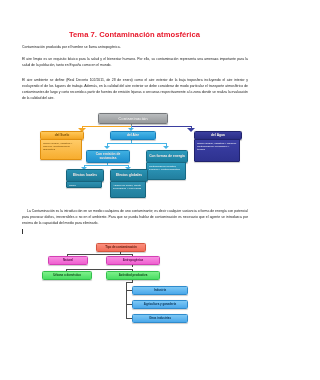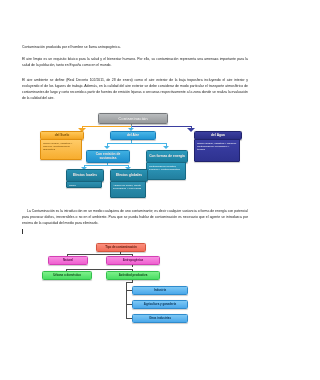--- a/index.html
+++ b/index.html
@@ -187,20 +187,21 @@
     width: 0.6px;
     height: 5px;
     background: #333;
   }
 </style>
 </head>
 <body>
 
 <div class="page">
 
+  <div class="doc-title">Tema 7. Contaminación  atmosférica</div>
 
   <div class="para p1">Contaminación producida por el hombre se llama antropogénica.</div>
   <div class="para p2">El aire limpio es un requisito básico para la salud y el bienestar humano. Por ello, su contaminación representa una amenaza importante para la salud de la población, tanto en España como en el mundo.</div>
   <div class="para p3">El aire ambiente se define (Real Decreto 102/2011, de 28 de enero) como el aire exterior de la baja troposfera incluyendo el aire interior y excluyendo el de los lugares de trabajo. Además, en la calidad del aire exterior se debe considerar de modo particular el transporte atmosférico de contaminantes de largo y corto  recorrido a partir de fuentes de emisión lejanas o cercanas respectivamente a la zona donde se realiza la evaluación de la calidad del aire.</div>
 
   <div class="diagram1">
 
     <div class="conn" style="left:109px; top:10px; width:0.9px; height:4px; background:#9a9c9e;"></div>
 
     <div class="conn" style="left:60px; top:14px; width:49px; height:0.9px; background:#f5a623;"></div>

